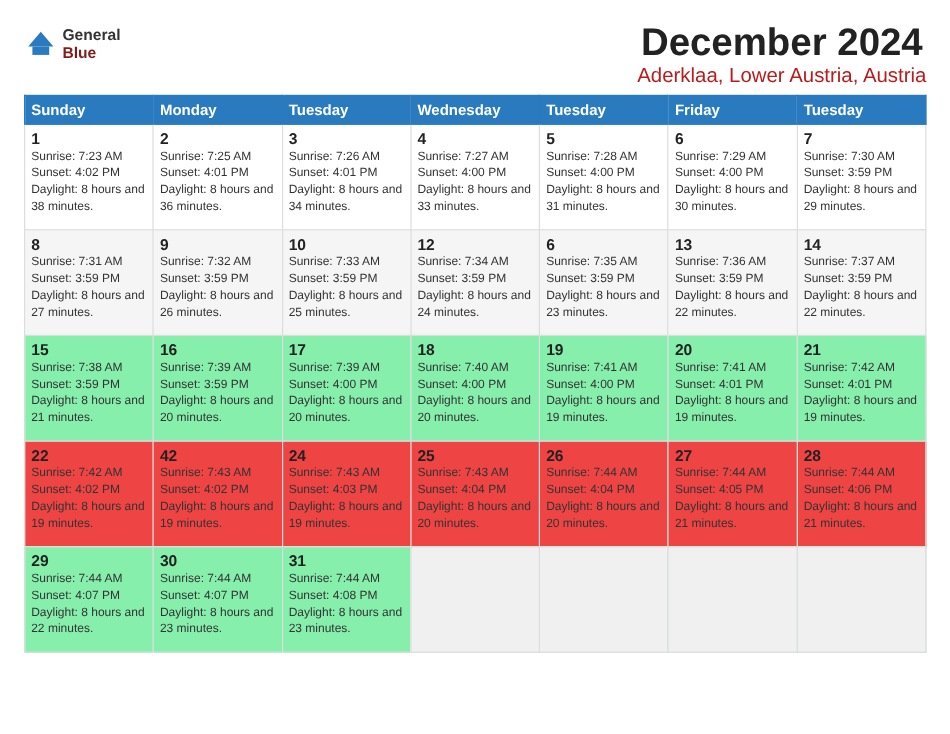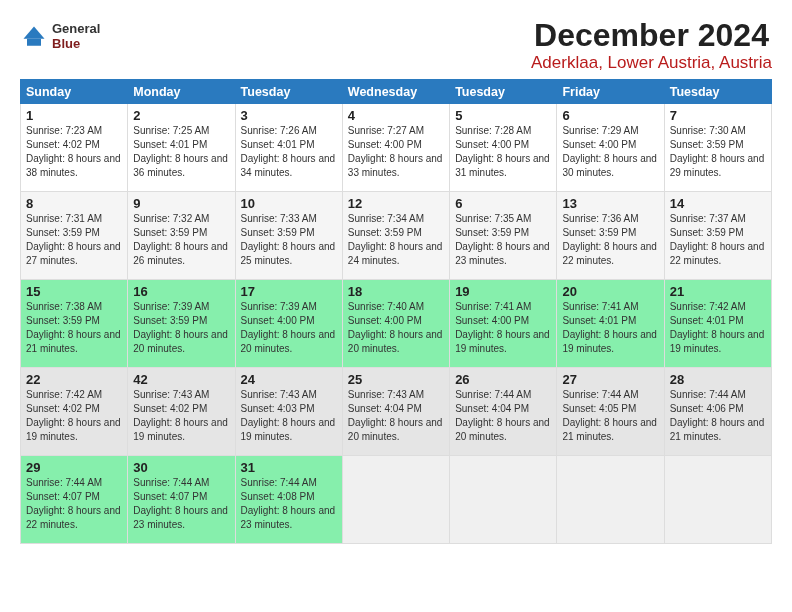--- a/index.html
+++ b/index.html
@@ -220,21 +220,21 @@
           </td>
           <td>
             <span class="day-num">20</span>
             <div class="day-info">Sunrise: 7:41 AM<br>Sunset: 4:01 PM<br>Daylight: 8 hours and 19 minutes.</div>
           </td>
           <td>
             <span class="day-num">21</span>
             <div class="day-info">Sunrise: 7:42 AM<br>Sunset: 4:01 PM<br>Daylight: 8 hours and 19 minutes.</div>
           </td>
         </tr>
-        <tr style="background: #e5e5e5; margin-top: 15px;">
+        <tr style="background: #ef4444; margin-top: 15px;">
           <td>
             <span class="day-num">22</span>
             <div class="day-info">Sunrise: 7:42 AM<br>Sunset: 4:02 PM<br>Daylight: 8 hours and 19 minutes.</div>
           </td>
           <td>
             <span class="day-num">42</span>
             <div class="day-info">Sunrise: 7:43 AM<br>Sunset: 4:02 PM<br>Daylight: 8 hours and 19 minutes.</div>
           </td>
           <td>
             <span class="day-num">24</span>

